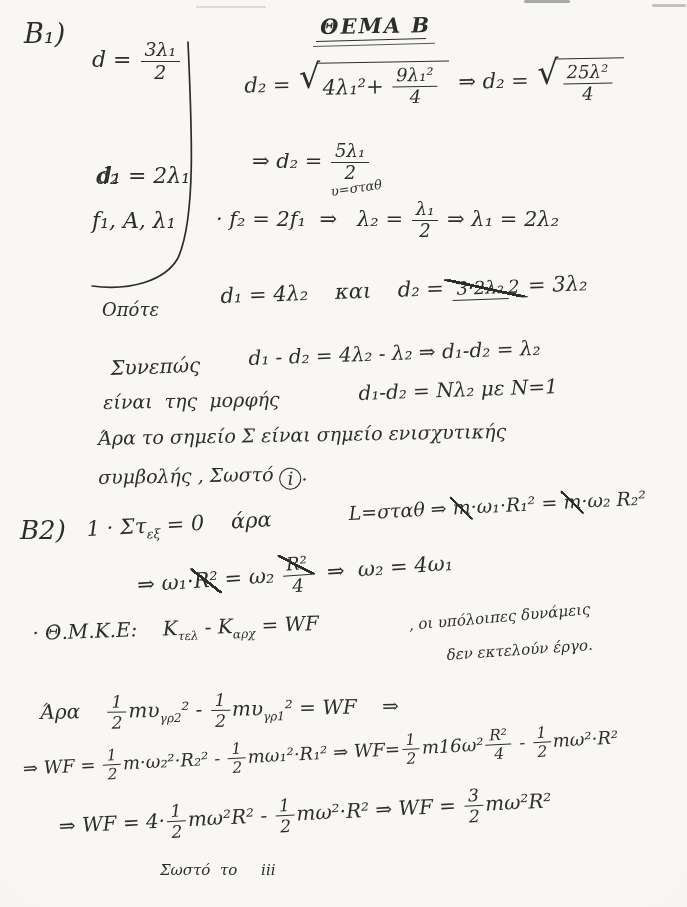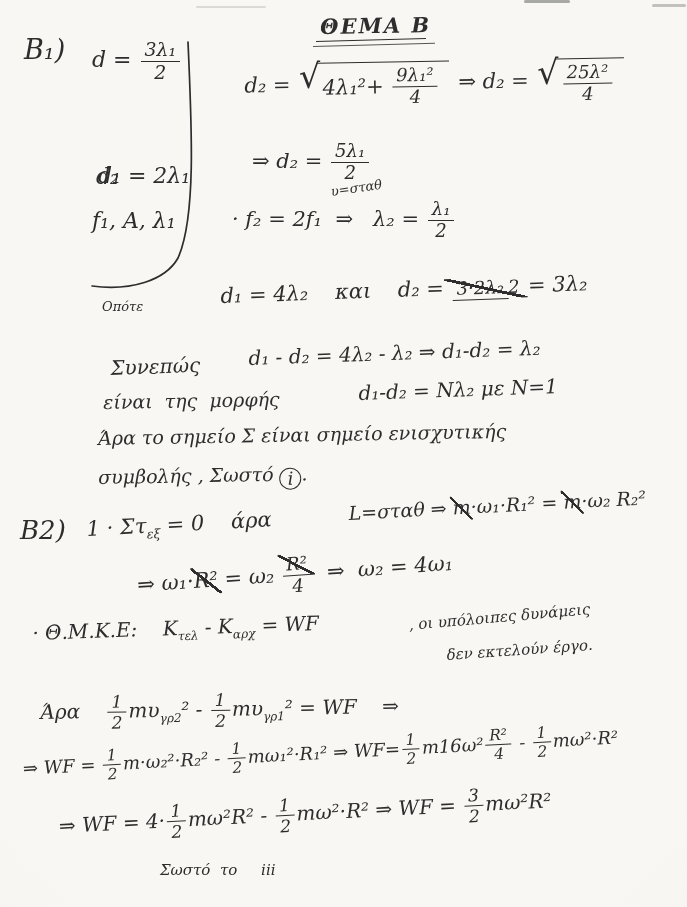--- a/index.html
+++ b/index.html
@@ -72,30 +72,30 @@
 
   <div class="title">ΘΕΜΑ Β</div>
   <div class="title-line tl1"></div>
   <div class="title-line tl2"></div>
 
   <svg id="bracket" width="687" height="907">
     <path d="M 188 42 C 192 130 196 218 178 258 C 165 281 130 291 92 286" fill="none" stroke="#2d2d2d" stroke-width="1.7" stroke-linecap="round"></path>
   </svg>
 
   <div id="lines">
-      <div class="line" style="left: 24px; top: 34px; font-size: 27px;"><span class="run">Β₁)</span></div>
+      <div class="line" style="left: 24px; top: 18px; font-size: 27px;"><span class="run">Β₁)</span></div>
       <div class="line" style="left: 92px; top: 40px; font-size: 22px;"><span class="run">d = </span><span class="frac"><span class="num">3λ₁</span><span class="den">2</span></span></div>
       <div class="line" style="left: 98px; top: 115px; font-size: 22px; margin-top: 48px;"><span class="run">d₁ = 2λ₁</span></div>
       <div class="line" style="left: 96px; top: 164px; font-size: 22px;"><span class="run">d₂</span></div>
       <div class="line" style="left: 92px; top: 208px; font-size: 22px;"><span class="run">f₁, Α, λ₁</span></div>
       <div class="line" style="left: 244px; top: 64px; font-size: 21px; transform: rotate(-1deg);"><span class="run">d₂ = </span><span class="sqrt"><span class="rad">√</span><span class="inner"><span class="run">4λ₁²+ </span><span class="frac"><span class="num">9λ₁²</span><span class="den">4</span></span></span></span><span class="run"> ⇒ d₂ = </span><span class="sqrt"><span class="rad">√</span><span class="inner"><span class="frac"><span class="num">25λ²</span><span class="den">4</span></span></span></span></div>
       <div class="line" style="left: 252px; top: 142px; font-size: 21px;"><span class="run">⇒ d₂ = </span><span class="frac"><span class="num">5λ₁</span><span class="den">2</span></span></div>
       <div class="line" style="left: 330px; top: 185px; font-size: 13px; transform: rotate(-8deg);"><span class="run">υ=σταθ</span></div>
-      <div class="line" style="left: 232px; top: 200px; font-size: 21px;"><span class="run">· f₂ = 2f₁  ⇒   λ₂ = </span><span class="frac"><span class="num">λ₁</span><span class="den">2</span></span></div>
-      <div class="line" style="left: 102px; top: 300px; font-size: 13px;"><span class="run">Οπότε</span></div>
+      <div class="line" style="left: 216px; top: 200px; font-size: 21px;"><span class="run">· f₂ = 2f₁  ⇒   λ₂ = </span><span class="frac"><span class="num">λ₁</span><span class="den">2</span></span><span class="run"> ⇒ λ₁ = 2λ₂</span></div>
+      <div class="line" style="left: 102px; top: 300px; font-size: 18px;"><span class="run">Οπότε</span></div>
       <div class="line" style="left: 220px; top: 284px; font-size: 21px; transform: rotate(-2deg);"><span class="run">d₁ = 4λ₂    και    d₂ = </span><span class="frac strk"><span class="num">3·2λ₂</span><span class="den">2</span></span><span class="run"> = 3λ₂</span></div>
       <div class="line" style="left: 110px; top: 357px; font-size: 20px; transform: rotate(-2deg);"><span class="run">Συνεπώς</span></div>
       <div class="line" style="left: 248px; top: 347px; font-size: 20px; transform: rotate(-2deg);"><span class="run">d₁ - d₂ = 4λ₂ - λ₂ ⇒ d₁-d₂ = λ₂</span></div>
       <div class="line" style="left: 103px; top: 392px; font-size: 19px; transform: rotate(-1deg);"><span class="run">είναι  της  μορφής</span></div>
       <div class="line" style="left: 358px; top: 382px; font-size: 20px; transform: rotate(-2deg);"><span class="run">d₁-d₂ = Νλ₂ με Ν=1</span></div>
       <div class="line" style="left: 98px; top: 428px; font-size: 19px; transform: rotate(-1deg);"><span class="run">Άρα το σημείο Σ είναι σημείο ενισχυτικής</span></div>
       <div class="line" style="left: 98px; top: 467px; font-size: 19px; transform: rotate(-1deg);"><span class="run">συμβολής , Σωστό </span><span class="circ">i</span><span class="run">.</span></div>
       <div class="line" style="left: 20px; top: 516px; font-size: 26px;"><span class="run">Β2)</span></div>
       <div class="line" style="left: 86px; top: 517px; font-size: 21px; transform: rotate(-3deg);"><span class="run">1 · Στ</span><span class="sub">εξ</span><span class="run"> = 0    άρα</span></div>
       <div class="line" style="left: 348px; top: 503px; font-size: 19px; transform: rotate(-3deg);"><span class="run">L=σταθ ⇒ </span><span class="strk">m</span><span class="run">·ω₁·R₁² = </span><span class="strk">m</span><span class="run">·ω₂ R₂²</span></div>

